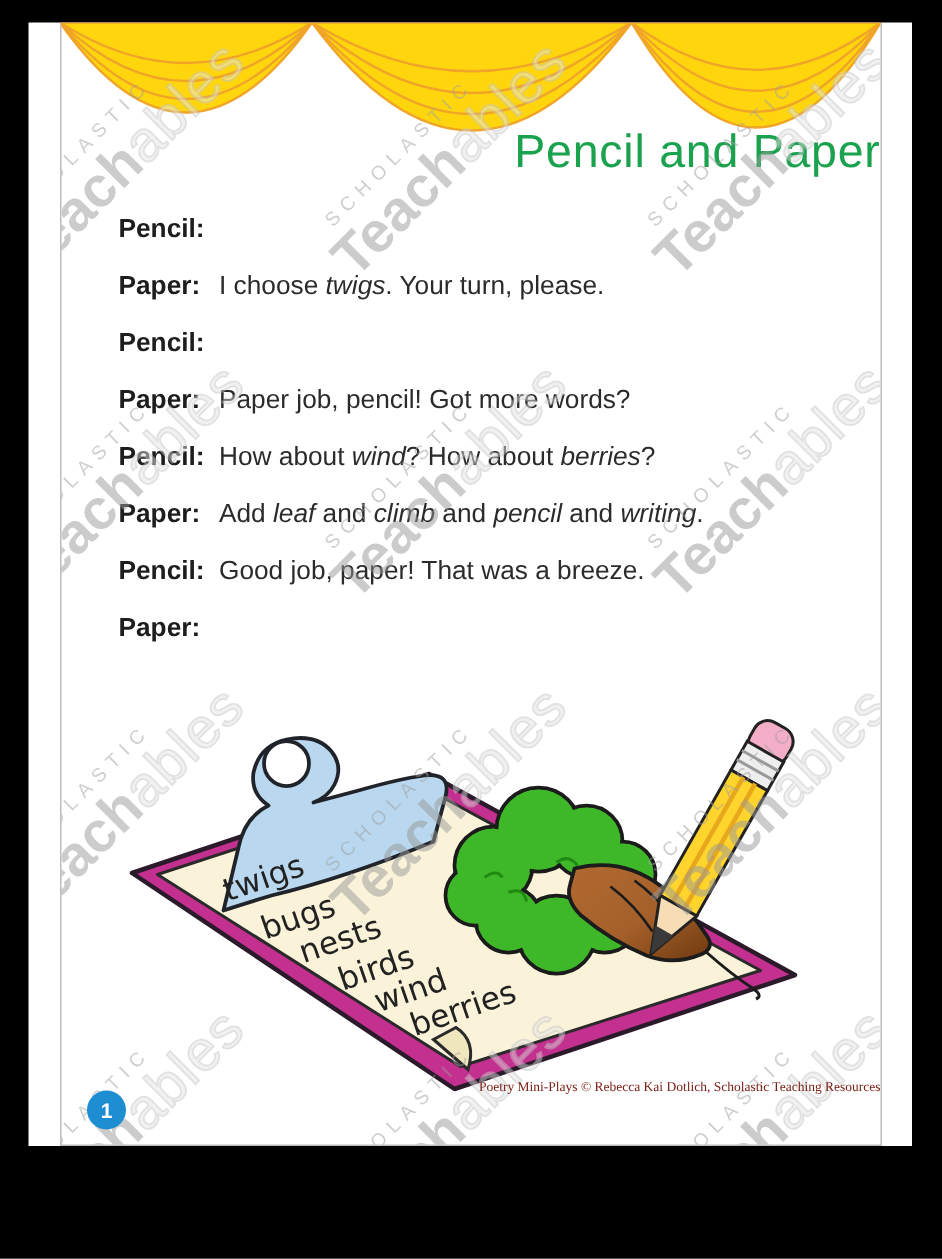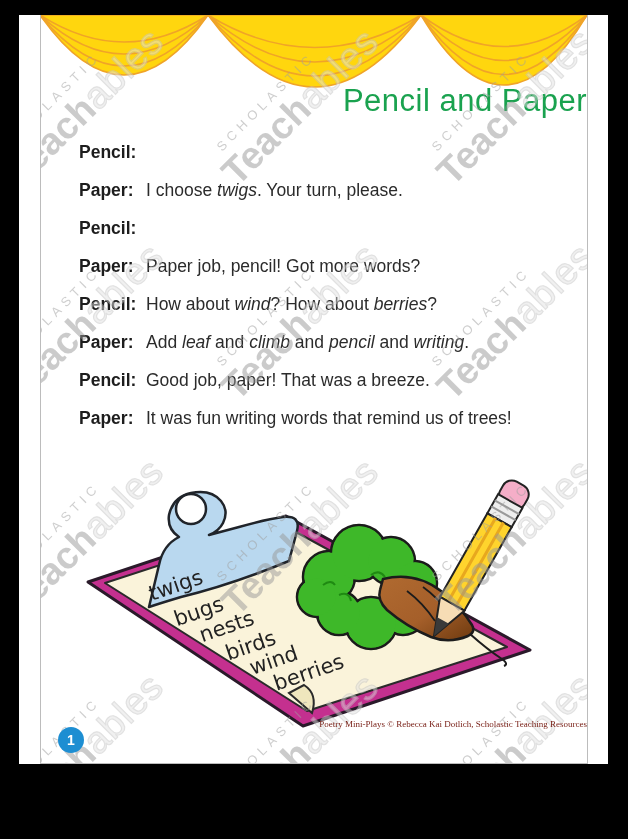--- a/index.html
+++ b/index.html
@@ -90,21 +90,20 @@
     <span class="line">Add <i>leaf</i> and <i>climb</i> and <i>pencil</i> and <i>writing</i>.</span>
   </div>
 
   <div class="row">
     <span class="speaker">Pencil:</span>
     <span class="line">Good job, paper! That was a breeze.</span>
   </div>
 
   <div class="row">
     <span class="speaker">Paper:</span>
-    <span class="line">It was fun writing words that remind us of trees!</span>
   </div>
 </div>
 
     <svg class="illu" viewBox="0 0 480 295">
       <defs>
         <linearGradient id="trunkG" x1="0" y1="0" x2="1" y2="1">
           <stop offset="0" stop-color="#b06a30"></stop>
           <stop offset="0.55" stop-color="#a55f2a"></stop>
           <stop offset="1" stop-color="#6e3a0f"></stop>
         </linearGradient>

